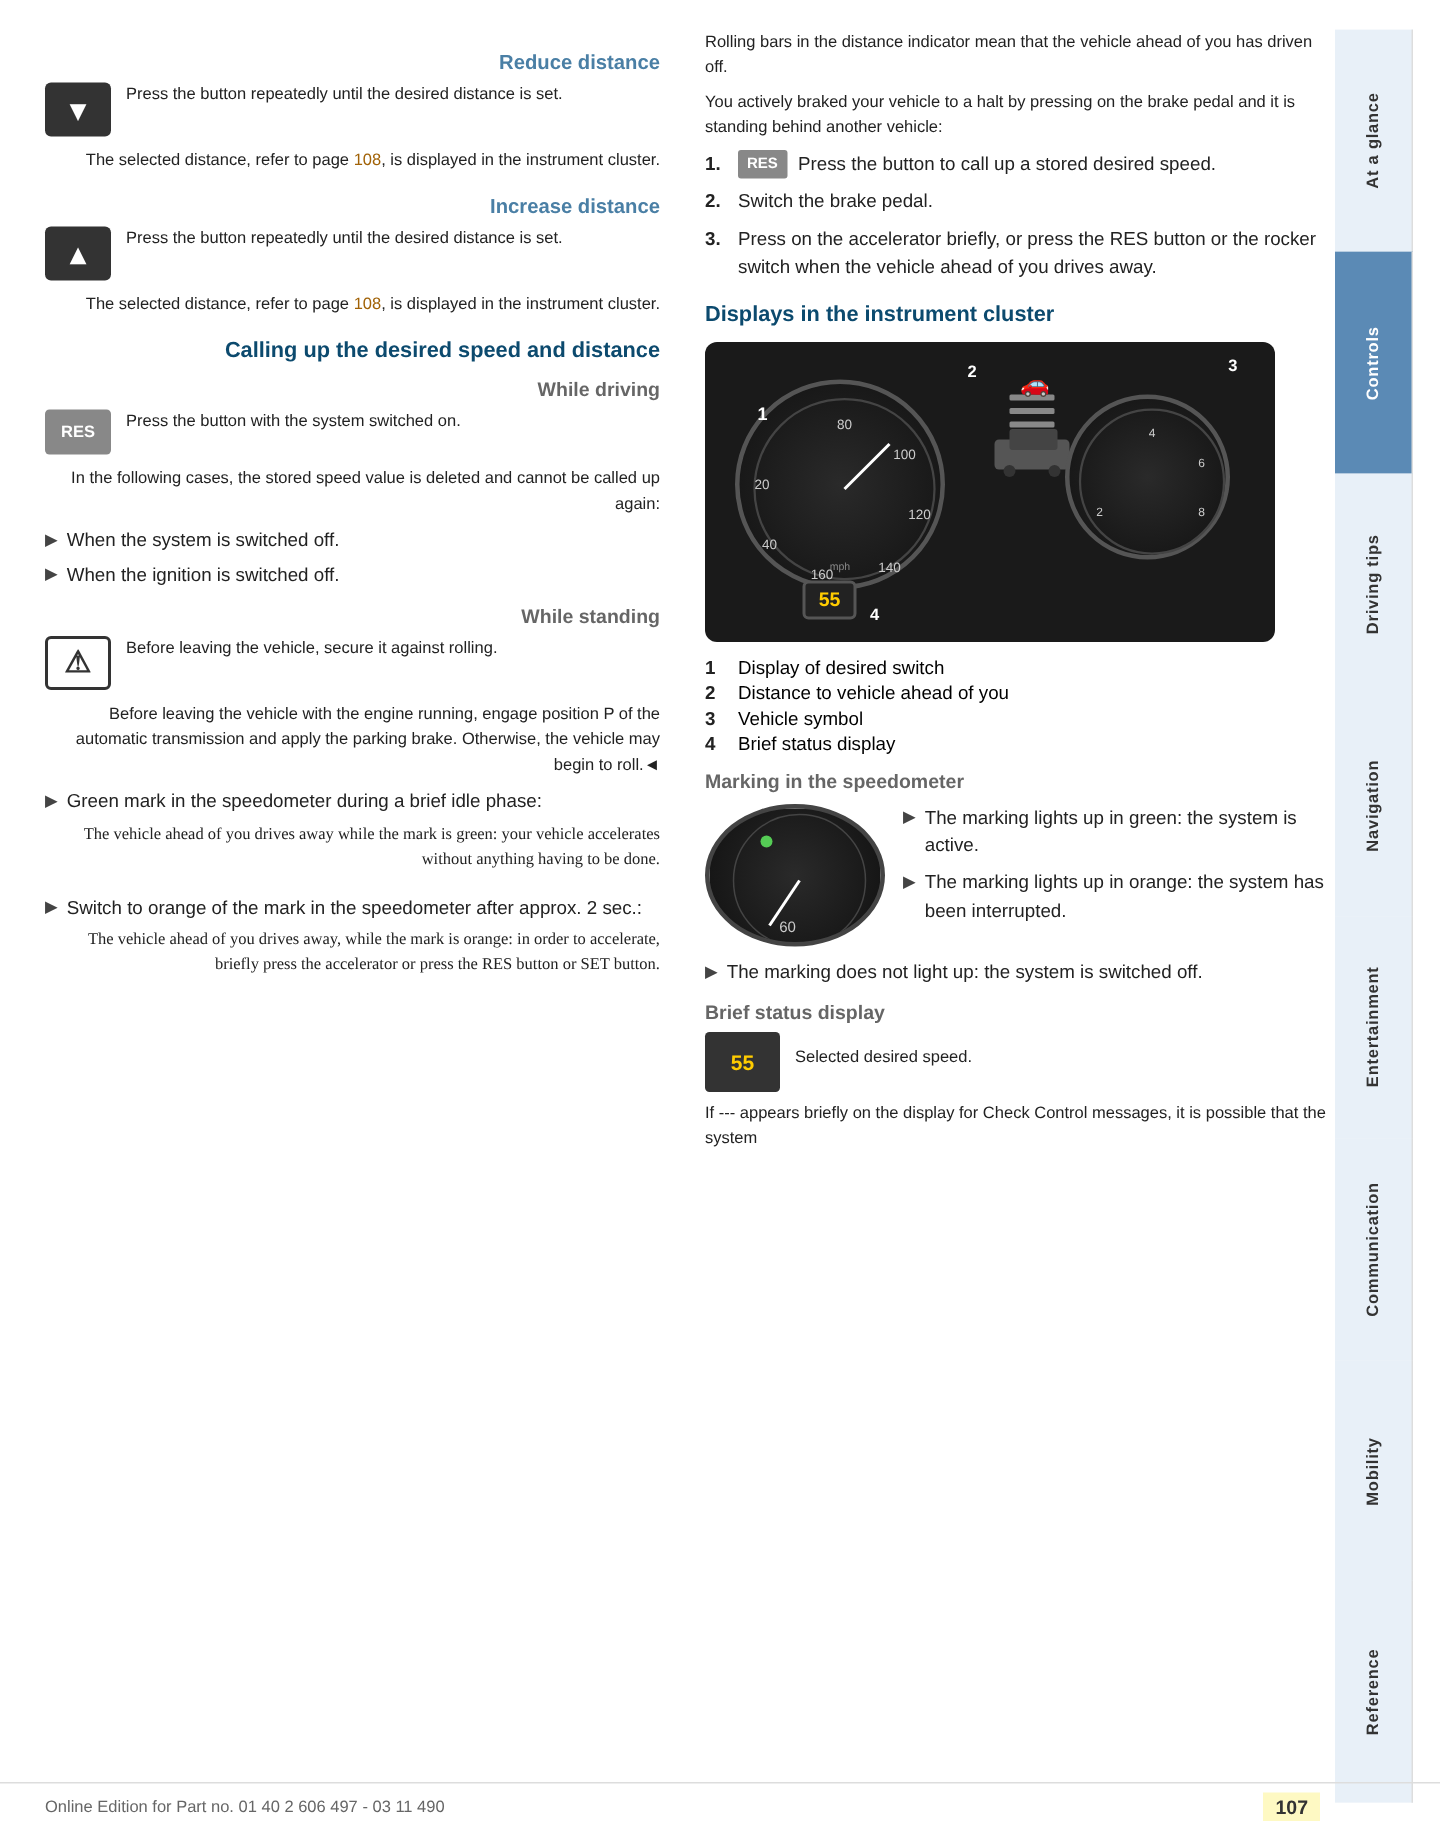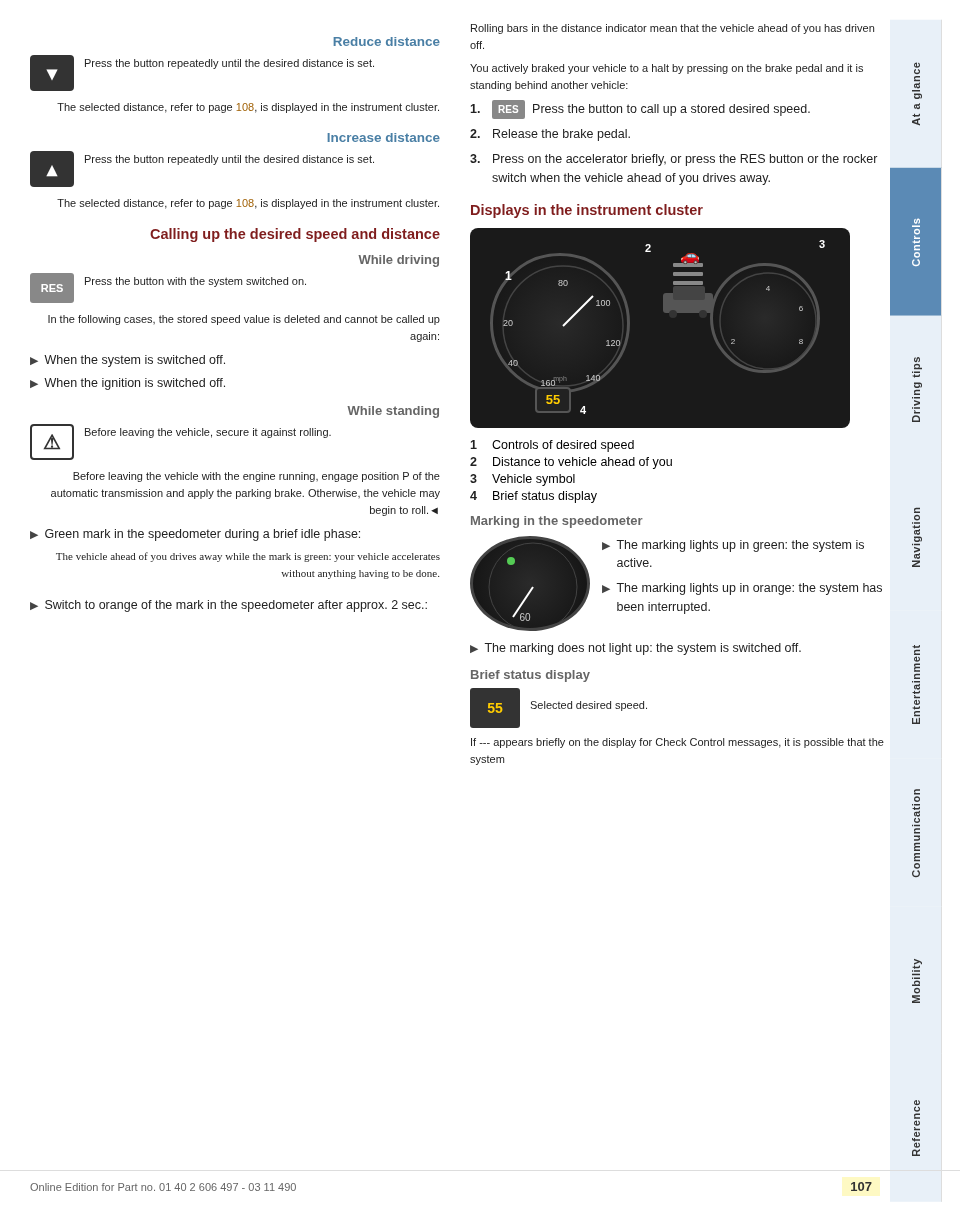--- a/index.html
+++ b/index.html
@@ -55,21 +55,21 @@
       color: #fff;
     }
     .section-heading {
       color: #4a7fa5;
       font-size: 13.5px;
       font-weight: bold;
       margin-bottom: 6px;
       margin-top: 14px;
     }
     .section-heading-main {
-      color: #7f1d1d;
+      color: #0c4a6e;
       font-size: 14.5px;
       font-weight: bold;
       margin-bottom: 6px;
       margin-top: 14px;
     }
     .sub-heading {
       color: #666;
       font-size: 13px;
       font-weight: bold;
       margin-bottom: 5px;
@@ -269,21 +269,21 @@
       display: flex;
       align-items: center;
       justify-content: center;
       color: #ffcc00;
       font-size: 14px;
       font-weight: bold;
       flex-shrink: 0;
     }
     .footer {
       position: absolute;
-      bottom: 20px;
+      bottom: 2px;
       left: 0;
       right: 0;
       display: flex;
       justify-content: space-between;
       align-items: center;
       padding: 6px 80px 6px 30px;
       border-top: 1px solid #ddd;
       font-size: 11px;
       color: #666;
     }
@@ -387,41 +387,44 @@
             </div>
             <div class="sub-bullet">
               <p>The vehicle ahead of you drives away while the mark is green: your vehicle accelerates without anything having to be done.</p>
             </div>
           </div>
           <div class="bullet-item" style="flex-direction:column; align-items:flex-start;">
             <div style="display:flex; align-items:flex-start;">
               <span class="bullet-arrow">▶</span>
               <span>Switch to orange of the mark in the speedometer after approx. 2 sec.:</span>
             </div>
+            <div class="sub-bullet">
+              <p>The vehicle ahead of you drives away, while the mark is orange: in order to accelerate, briefly press the accelerator or press the RES button or SET button.</p>
+            </div>
           </div>
         </div>
       </div>
     </div>
   </div>
 
   <div class="right-col">
     <p>Rolling bars in the distance indicator mean that the vehicle ahead of you has driven off.</p>
     <p>You actively braked your vehicle to a halt by pressing on the brake pedal and it is standing behind another vehicle:</p>
 
     <div class="numbered-list">
       <div class="numbered-item">
         <span class="num-label">1.</span>
         <span>
           <span class="res-inline">RES</span>
           <span>Press the button to call up a stored desired speed.</span>
         </span>
       </div>
       <div class="numbered-item">
         <span class="num-label">2.</span>
-        <span>Release the brake pedal.</span>
+        <span>Switch the brake pedal.</span>
       </div>
       <div class="numbered-item">
         <span class="num-label">3.</span>
         <span>Press on the accelerator briefly, or press the RES button or the rocker switch when the vehicle ahead of you drives away.</span>
       </div>
     </div>
 
     <div>
       <div class="section-heading-main">Displays in the instrument cluster</div>
 
@@ -479,21 +482,21 @@
 
           <div style="position:absolute; top:10px; right:25px; color:#fff; font-size:11px; font-weight:bold;">3</div>
 
           <div style="position:absolute; top:18px; right:150px; color:#ccc; font-size:16px;">🚗</div>
         </div>
       </div>
 
       <div class="cluster-legend">
         <div class="legend-item">
           <span class="legend-num">1</span>
-          <span>Controls of desired speed</span>
+          <span>Display of desired switch</span>
         </div>
         <div class="legend-item">
           <span class="legend-num">2</span>
           <span>Distance to vehicle ahead of you</span>
         </div>
         <div class="legend-item">
           <span class="legend-num">3</span>
           <span>Vehicle symbol</span>
         </div>
         <div class="legend-item">

